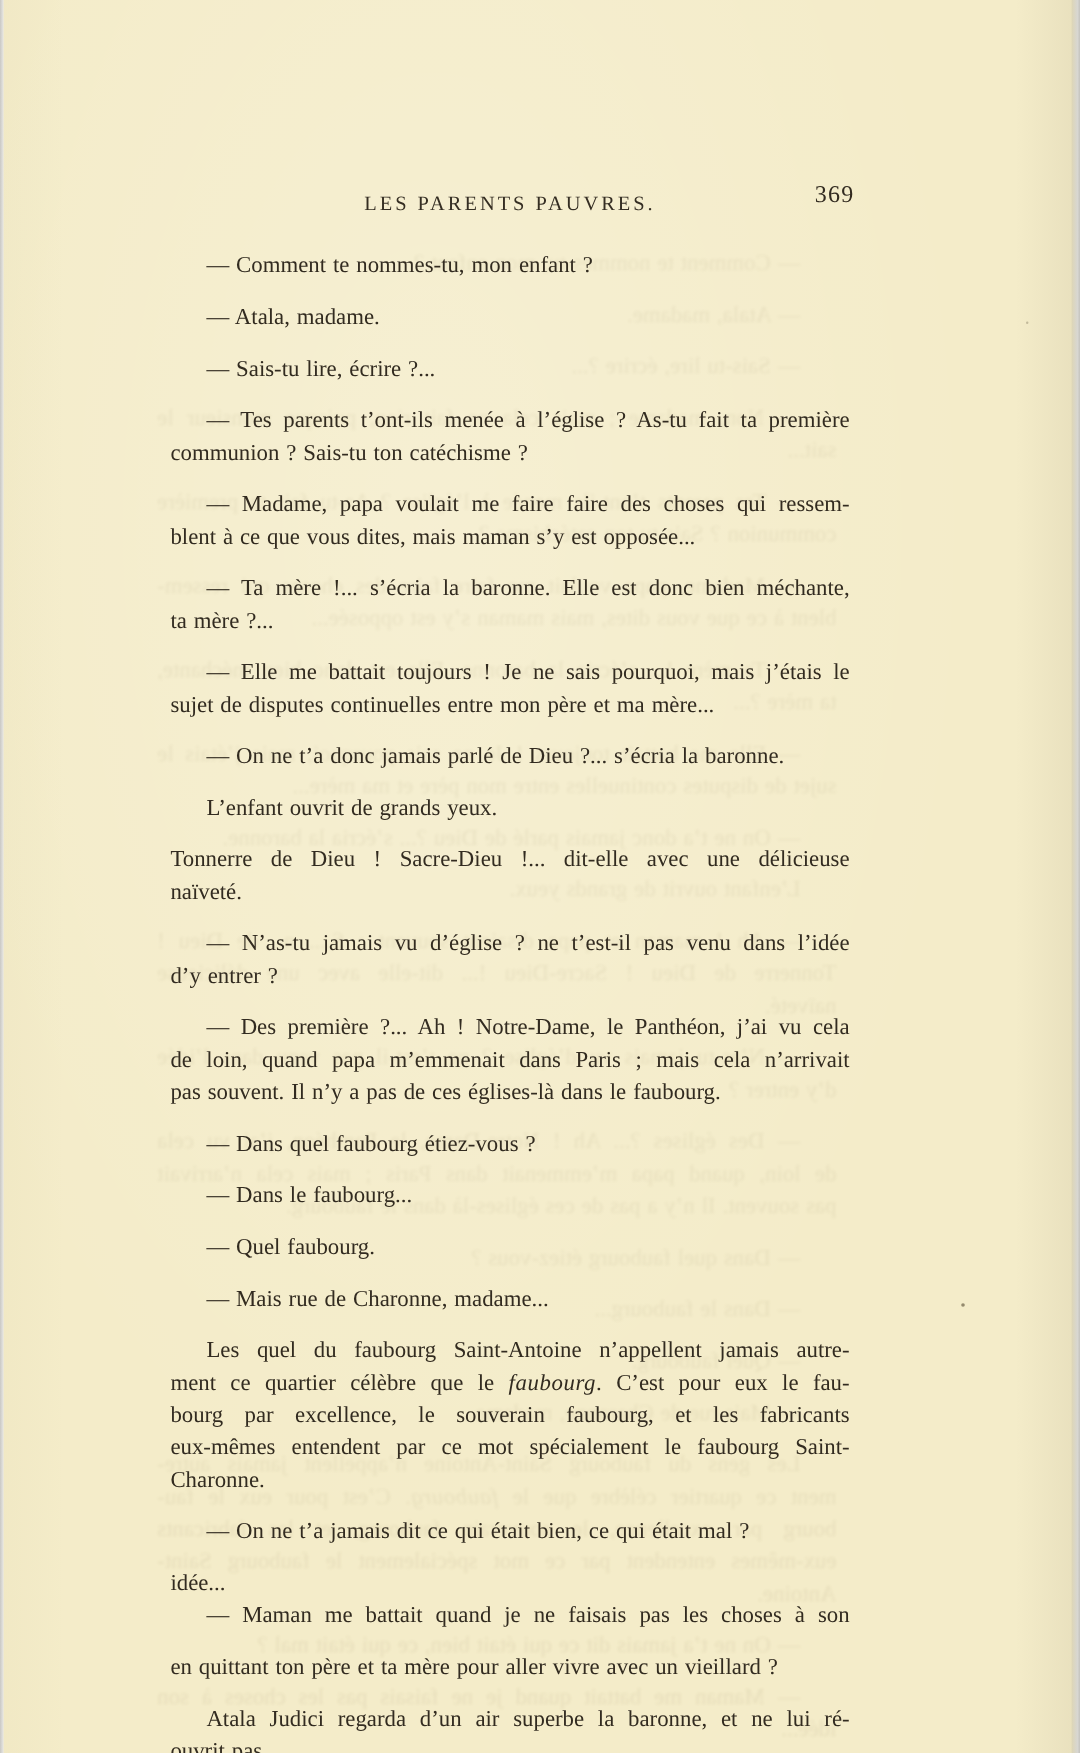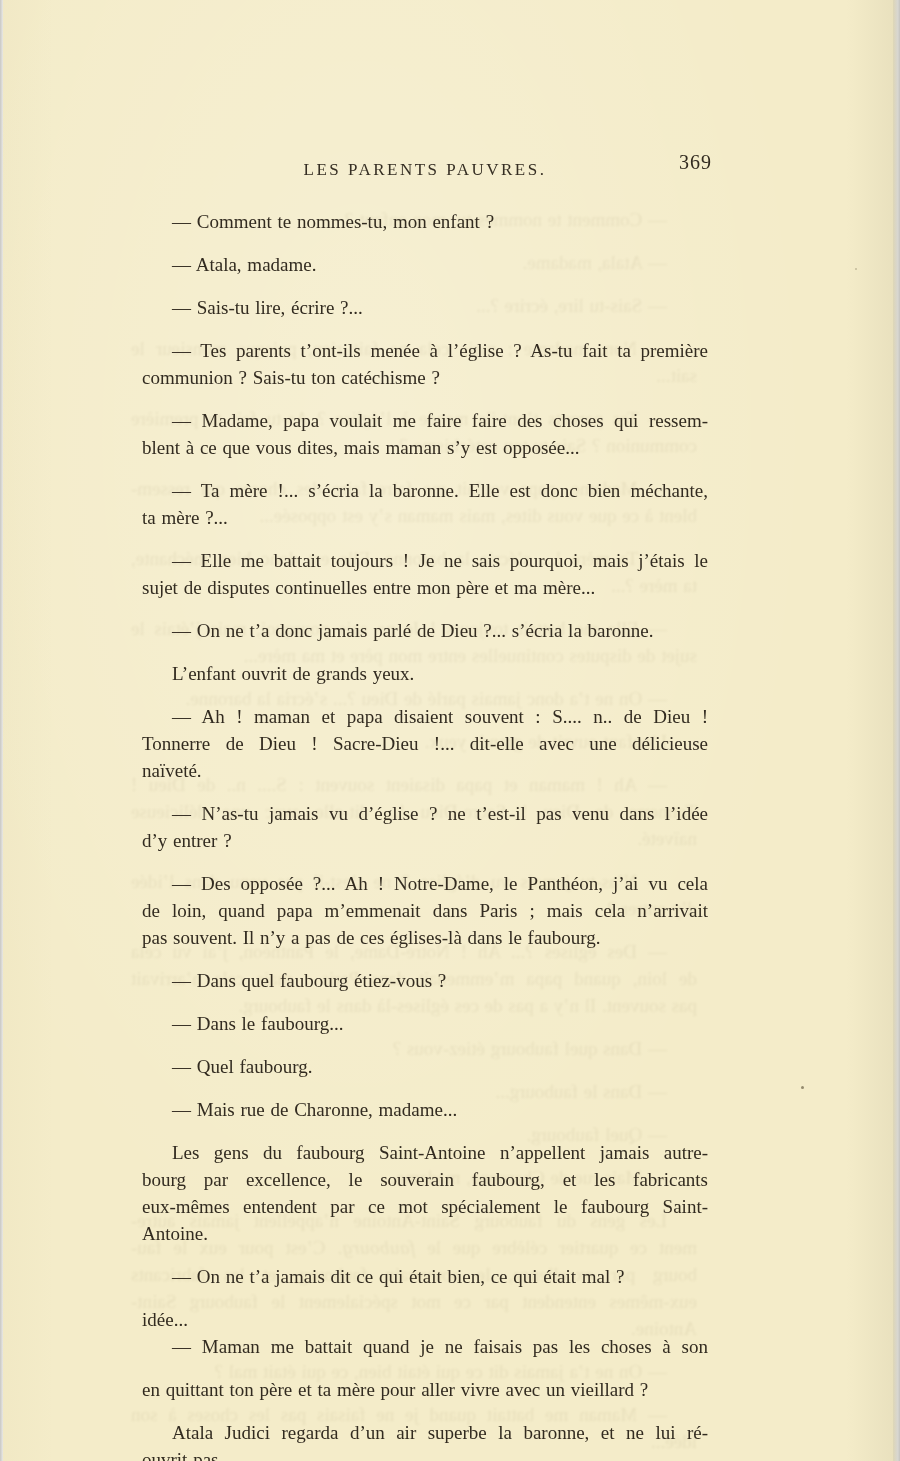--- a/index.html
+++ b/index.html
@@ -178,50 +178,50 @@
           <div class="line first just">— Elle me battait toujours ! Je ne sais pourquoi, mais j’étais le</div>
           <div class="line">sujet de disputes continuelles entre mon père et ma mère...</div>
         </div>
         <div class="para">
           <div class="line first">— On ne t’a donc jamais parlé de Dieu ?... s’écria la baronne.</div>
         </div>
         <div class="para">
           <div class="line first">L’enfant ouvrit de grands yeux.</div>
         </div>
         <div class="para">
-          <div class="line first just">— Ah ! maman et papa disaient souvent : S.... n.. de Dieu !</div>
           <div class="line just">Tonnerre de Dieu ! Sacre-Dieu !... dit-elle avec une délicieuse</div>
           <div class="line">naïveté.</div>
         </div>
         <div class="para">
           <div class="line first just">— N’as-tu jamais vu d’église ? ne t’est-il pas venu dans l’idée</div>
           <div class="line">d’y entrer ?</div>
         </div>
         <div class="para">
-          <div class="line first just">— Des opposée ?... Ah ! Notre-Dame, le Panthéon, j’ai vu cela</div>
+          <div class="line first just">— Des première ?... Ah ! Notre-Dame, le Panthéon, j’ai vu cela</div>
           <div class="line just">de loin, quand papa m’emmenait dans Paris ; mais cela n’arrivait</div>
           <div class="line">pas souvent. Il n’y a pas de ces églises-là dans le faubourg.</div>
         </div>
         <div class="para">
           <div class="line first">— Dans quel faubourg étiez-vous ?</div>
         </div>
         <div class="para">
           <div class="line first">— Dans le faubourg...</div>
         </div>
         <div class="para">
           <div class="line first">— Quel faubourg.</div>
         </div>
         <div class="para">
           <div class="line first">— Mais rue de Charonne, madame...</div>
         </div>
         <div class="para">
-          <div class="line first just">Les gens du faubourg Saint-Antoine n’appellent jamais autre-</div>
+          <div class="line first just">Les quel du faubourg Saint-Antoine n’appellent jamais autre-</div>
+          <div class="line just"><span>ment ce quartier célèbre que le </span><span class="it">faubourg</span><span>. C’est pour eux le fau-</span></div>
           <div class="line just">bourg par excellence, le souverain faubourg, et les fabricants</div>
           <div class="line just">eux-mêmes entendent par ce mot spécialement le faubourg Saint-</div>
-          <div class="line">Antoine.</div>
+          <div class="line">Charonne.</div>
         </div>
         <div class="para">
           <div class="line first">— On ne t’a jamais dit ce qui était bien, ce qui était mal ?</div>
         </div>
         <div class="para">
           <div class="line">idée...</div>
           <div class="line first just">— Maman me battait quand je ne faisais pas les choses à son</div>
         </div>
         <div class="para">
           <div class="line">en quittant ton père et ta mère pour aller vivre avec un vieillard ?</div>

